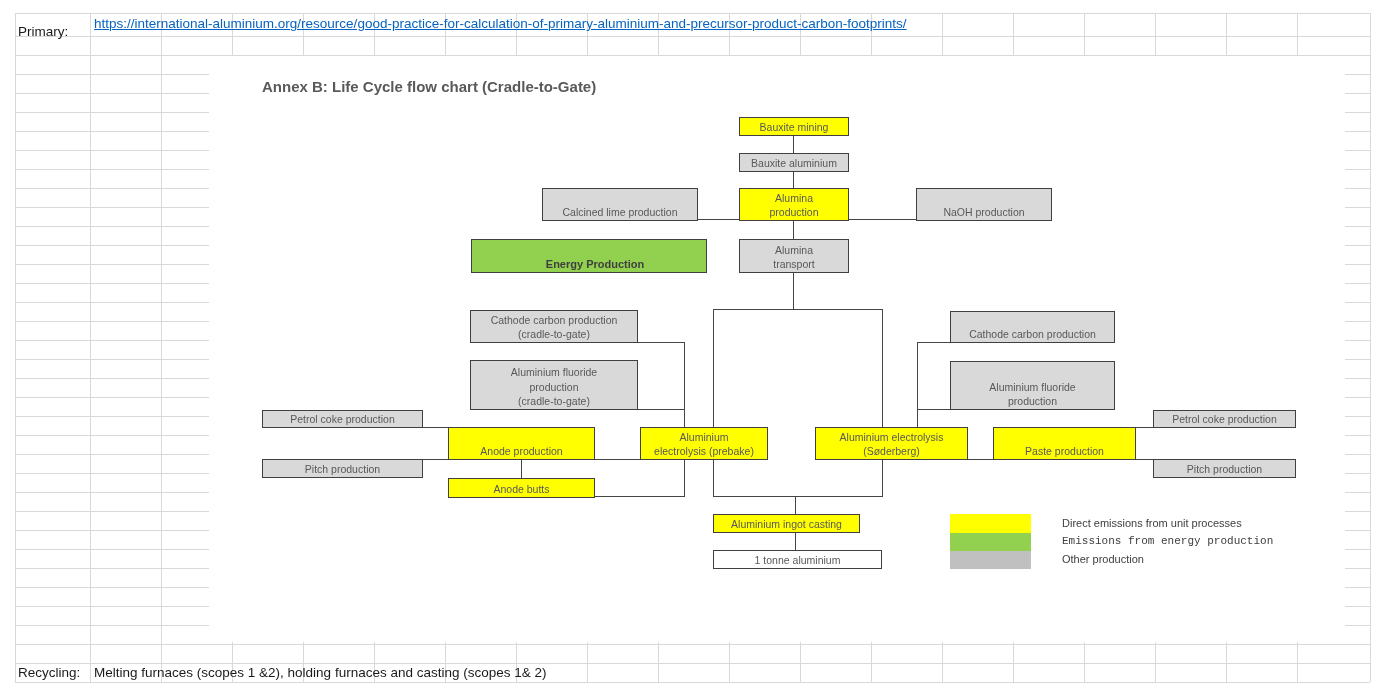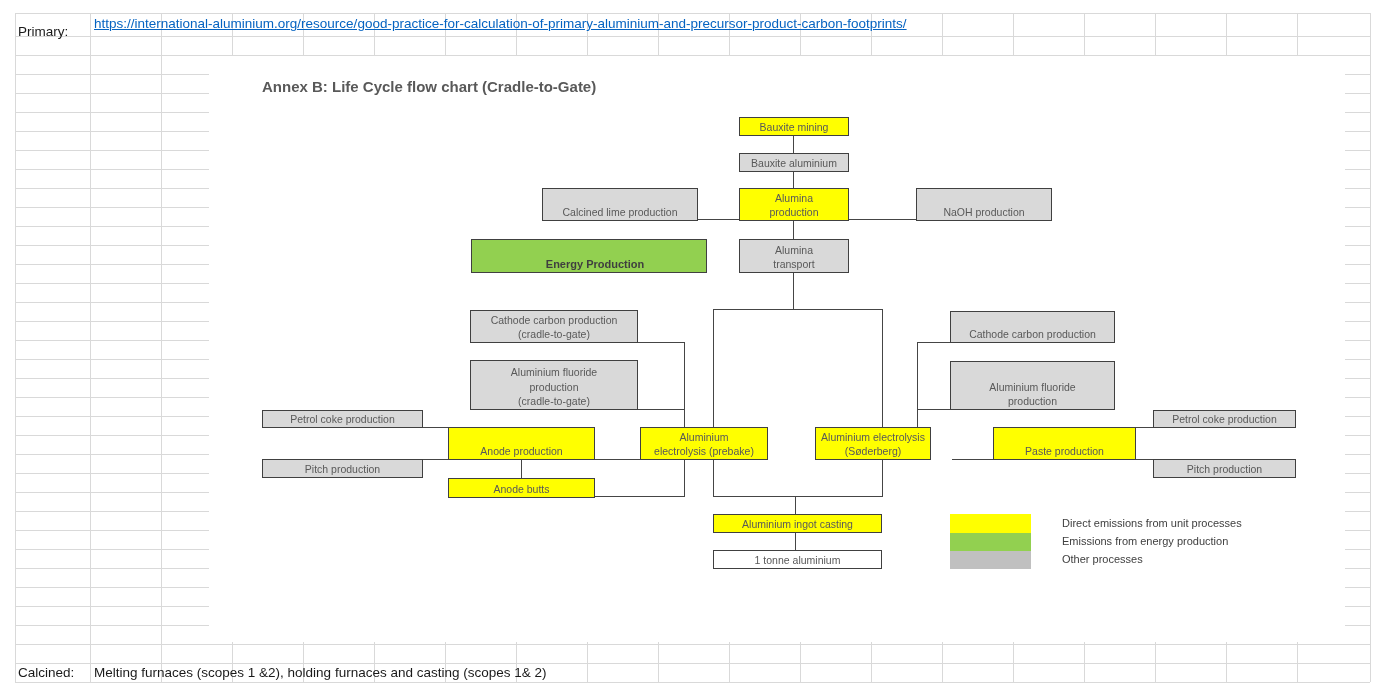--- a/index.html
+++ b/index.html
@@ -88,21 +88,21 @@
     <div class="gridline" style="left: 15px; top: 625px; width: 1355px; height: 1px;"></div>
     <div class="gridline" style="left: 15px; top: 644px; width: 1355px; height: 1px;"></div>
     <div class="gridline" style="left: 15px; top: 663px; width: 1355px; height: 1px;"></div>
     <div class="gridline" style="left: 15px; top: 682px; width: 1355px; height: 1px;"></div>
   </div>
 
 <div class="canvas"></div>
 
 <div class="sheet-text" style="left:18px;top:16px;margin-top:8px;">Primary:</div>
 <a class="sheet-text sheet-link" style="left:94px;top:16px;" href="#">https://international-aluminium.org/resource/good-practice-for-calculation-of-primary-aluminium-and-precursor-product-carbon-footprints/</a>
-<div class="sheet-text" style="left:18px;top:665px;">Calcined:</div>
+<div class="sheet-text" style="left:18px;top:665px;">Recycling:</div>
 <div class="sheet-text" style="left:94px;top:665px;">Melting furnaces (scopes 1 &amp;2), holding furnaces and casting (scopes 1&amp; 2)</div>
 
 <div class="chart-title">Annex B: Life Cycle flow chart (Cradle-to-Gate)</div>
 
 <div class="edge" style="left:793px;top:135px;width:1px;height:18px;"></div>
 <div class="edge" style="left:793px;top:171px;width:1px;height:17px;"></div>
 <div class="edge" style="left:686px;top:219px;width:54px;height:1px;"></div>
 <div class="edge" style="left:848px;top:219px;width:68px;height:1px;"></div>
 <div class="edge" style="left:793px;top:220px;width:1px;height:19px;"></div>
 <div class="edge" style="left:793px;top:273px;width:1px;height:36px;"></div>
@@ -166,45 +166,45 @@
 <div class="node direct" style="left:448px;top:427px;width:147px;height:33px;">
   <span>Anode production</span>
 </div>
 <div class="node direct" style="left:448px;top:478px;width:147px;height:20px;">
   <span>Anode butts</span>
 </div>
 <div class="node direct" style="left:640px;top:427px;width:128px;height:33px;">
   <span>Aluminium</span>
   <span>electrolysis (prebake)</span>
 </div>
-<div class="node direct" style="left:815px;top:427px;width:116px;height:33px;">
+<div class="node direct" style="left:815px;top:427px;width:153px;height:33px;">
   <span>Aluminium electrolysis</span>
   <span>(Søderberg)</span>
 </div>
 <div class="node direct" style="left:993px;top:427px;width:143px;height:33px;">
   <span>Paste production</span>
 </div>
 <div class="node other" style="left:950px;top:311px;width:165px;height:32px;">
   <span>Cathode carbon production</span>
 </div>
 <div class="node other" style="left:950px;top:361px;width:165px;height:49px;">
   <span>Aluminium fluoride</span>
   <span>production</span>
 </div>
 <div class="node other" style="left:1153px;top:410px;width:143px;height:18px;">
   <span>Petrol coke production</span>
 </div>
 <div class="node other" style="left:1153px;top:459px;width:143px;height:19px;">
   <span>Pitch production</span>
 </div>
-<div class="node direct" style="left:713px;top:514px;width:169px;height:19px;">
+<div class="node direct" style="left:713px;top:514px;width:147px;height:19px;">
   <span>Aluminium ingot casting</span>
 </div>
 <div class="node plain" style="left:713px;top:550px;width:169px;height:19px;">
   <span>1 tonne aluminium</span>
 </div>
 
 <div class="swatch sw-direct"></div>
 <div class="swatch sw-energy"></div>
 <div class="swatch sw-other"></div>
 <div class="legend-label" style="top:517px;">Direct emissions from unit processes</div>
-<div class="legend-label" style="top:535px;">Emissions from energy production</div>
-<div class="legend-label" style="top:553px;">Other processes</div>
+<div class="legend-label" style="top:535px;font-family:Liberation Mono, monospace;">Emissions from energy production</div>
+<div class="legend-label" style="top:553px;">Other production</div>
 
 </body></html>

